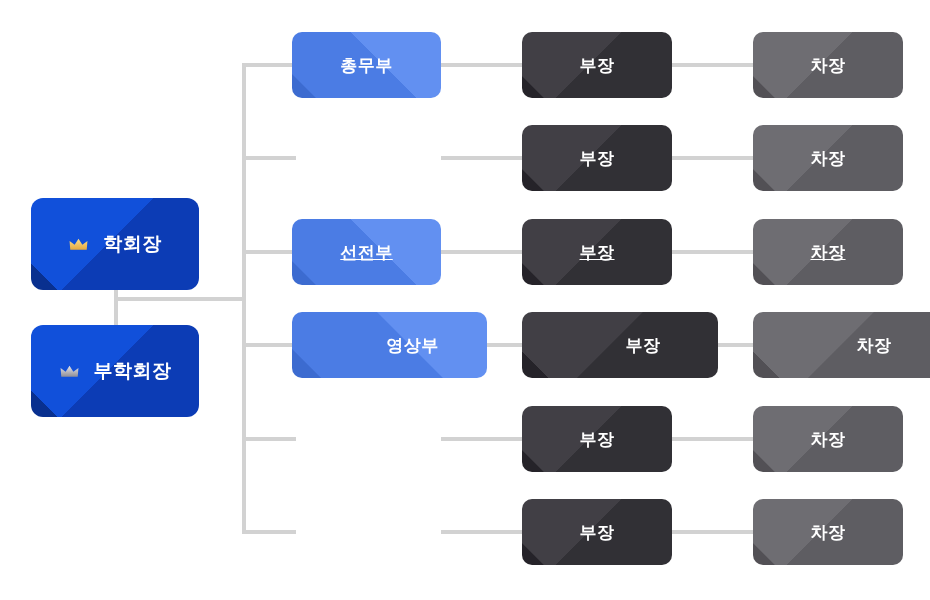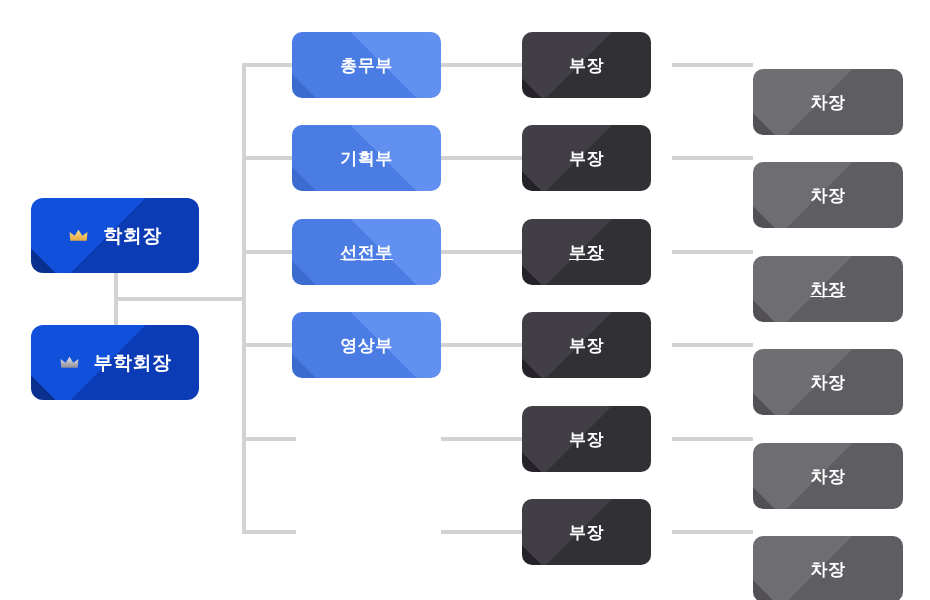--- a/index.html
+++ b/index.html
@@ -42,21 +42,21 @@
     align-items: center;
     justify-content: center;
     color: #ffffff;
     font-weight: 700;
     z-index: 1;
     letter-spacing: 0.5px;
   }
   .exec {
     left: 31px;
     width: 168px;
-    height: 75px;
+    height: 92px;
     border-radius: 12px;
     font-size: 19px;
     gap: 14px;
     background-image:
       linear-gradient(45deg, #09308f 0%, #09308f 10%, rgba(0,0,0,0) 10.3%),
       linear-gradient(135deg, #1150da 0%, #1150da 47%, #0c3cb5 47.3%);
   }
   .exec-0 { top: 198px; }
   .exec-1 { top: 325px; }
 
@@ -67,37 +67,36 @@
   }
   .dept {
     left: 292px;
     width: 149px;
     background-image:
       linear-gradient(45deg, #3c6bd0 0%, #3c6bd0 11%, rgba(0,0,0,0) 11.3%),
       linear-gradient(225deg, #6290f1 0%, #6290f1 42%, #4b7ce4 42.3%);
   }
   .manager {
     left: 522px;
-    width: 129px;
+    width: 150px;
     background-image:
       linear-gradient(45deg, #252329 0%, #252329 10%, rgba(0,0,0,0) 10.3%),
       linear-gradient(135deg, #413f45 0%, #413f45 46%, #313035 46.3%);
   }
   .deputy {
     left: 753px;
     width: 150px;
     background-image:
       linear-gradient(45deg, #525055 0%, #525055 10%, rgba(0,0,0,0) 10.3%),
       linear-gradient(135deg, #6e6d72 0%, #6e6d72 46%, #5e5d62 46.3%);
-    margin-top: 37px;
   }
   .ry0 { top: 32px;  }
   .ry1 { top: 125px; }
   .ry2 { top: 219px; text-decoration: underline; }
-  .ry3 { top: 312px; }
+  .ry3 { top: 312px; padding-left: 46px; }
   .ry4 { top: 406px; }
   .ry5 { top: 499px; }
 
   .crown {
     display: inline-flex;
     align-items: center;
   }
 </style>
 </head>
 <body>
@@ -156,21 +155,20 @@
           </linearGradient>
         </defs>
         <path d="M2.6 14.5 L1.8 4.6 L7.6 8.8 L12 2 L16.4 8.8 L22.2 4.6 L21.4 14.5 Z" fill="url(#silverGrad)"></path>
       </svg>
     </span>
     <span>부학회장</span>
   </div>
   <div class="box manager ry0">부장</div>
   <div class="box deputy ry0">차장</div>
 
-  <div class="box dept ry1">기획부</div>
   <div class="box manager ry1">부장</div>
   <div class="box deputy ry1">차장</div>
 
   <div class="box dept ry2">선전부</div>
   <div class="box manager ry2">부장</div>
   <div class="box deputy ry2">차장</div>
 
   <div class="box dept ry3">영상부</div>
   <div class="box manager ry3">부장</div>
   <div class="box deputy ry3">차장</div>

